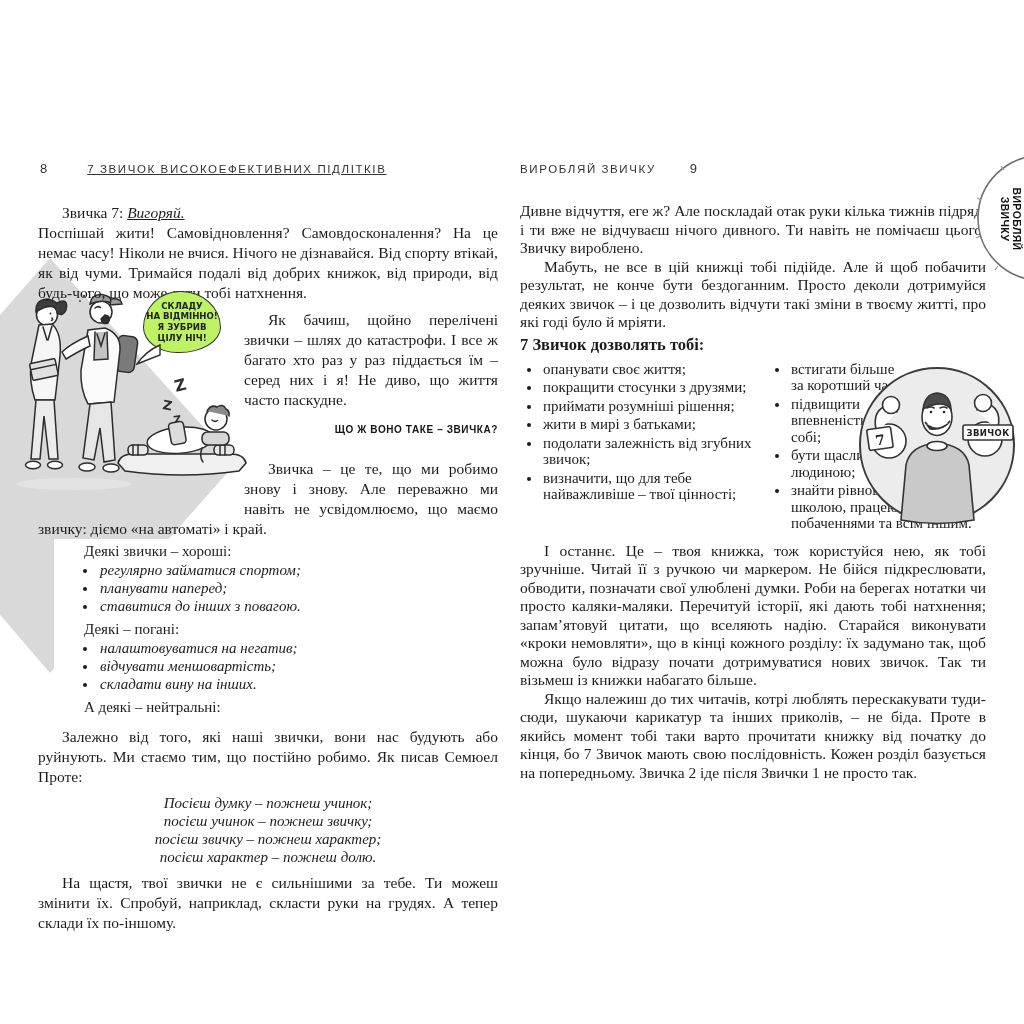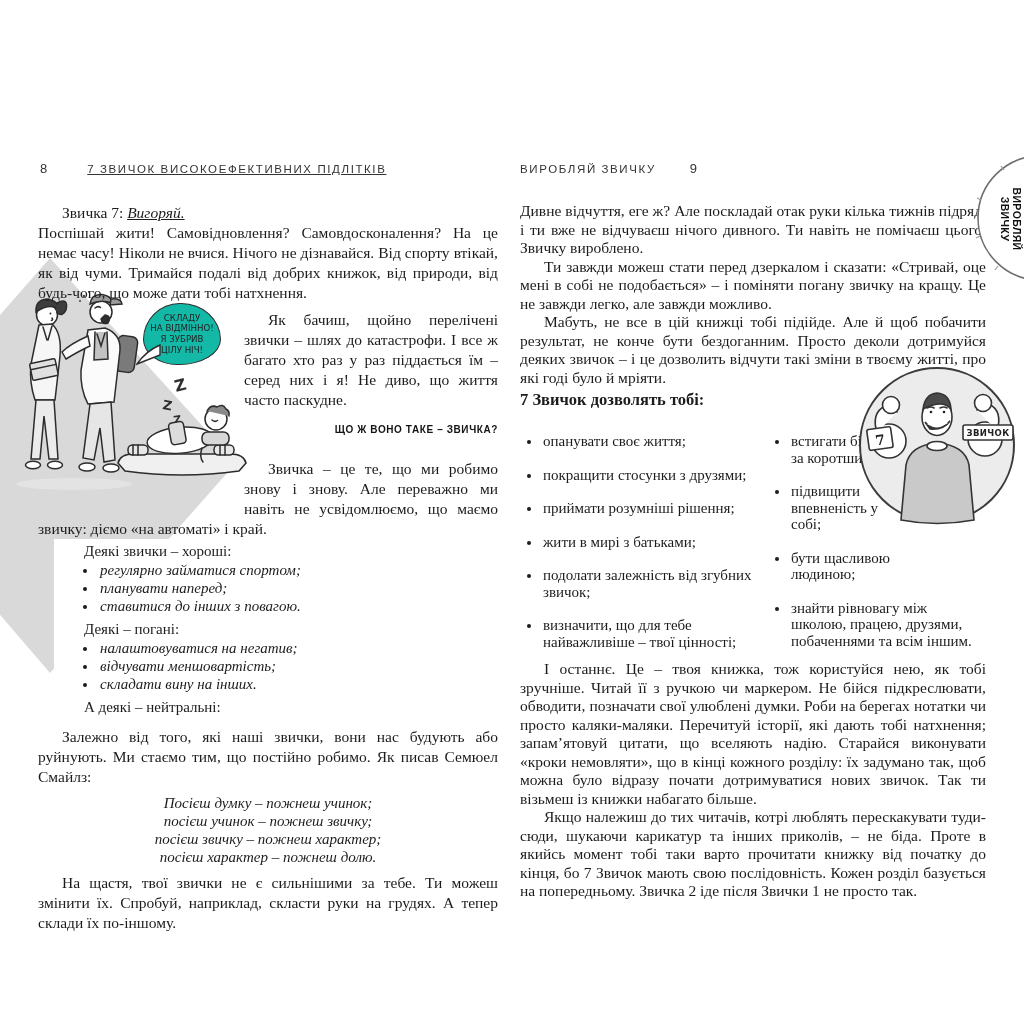--- a/index.html
+++ b/index.html
@@ -45,34 +45,33 @@
   .hgroup li { margin-bottom: 2px; padding-left: 2px; }
 
   .para-gap { margin-top: 7px; }
   .poem { text-align: center; font-style: italic; font-size: 15px; line-height: 18px; margin: 7px 0; }
 
   .bheading { font-weight: 700; font-size: 16.5px; line-height: 20px; margin: 3px 0 6px 0; }
   .bcols { display: flex; }
   .bcol1 { width: 248px; }
   .bcol2 { flex: 1; }
   .bcols ul { margin: 0; padding-left: 22px; font-size: 15px; line-height: 16.5px; }
-  .bcols li { margin-bottom: 2px; padding-left: 1px; margin-top: 17px; }
+  .bcols li { margin-bottom: 2px; padding-left: 1px; }
   .bcols li.narrow { margin-right: 78px; }
   .after-cols { margin-top: 8px; }
 
   
   .bubble {
     position: absolute; left: 143px; top: 291px; width: 78px; height: 62px;
-    background: #14b8a6; border: 1.5px solid #2e2e2e;
+    background: #bef264; border: 1.5px solid #2e2e2e;
     border-radius: 48% 52% 55% 45% / 60% 60% 42% 42%;
     display: flex; flex-direction: column; justify-content: center;
     text-align: center; font-family: "DejaVu Sans", sans-serif;
-    font-size: 8.6px; font-weight: 400; line-height: 10.6px; color: #222;
+    font-size: 8.6px; font-weight: 700; line-height: 10.6px; color: #222;
     z-index: 6;
-    margin-top: 12px;
   }
   .bubble-tail { left: 136px; top: 344px; z-index: 6; }
 
   
   .tabv {
     position: absolute; left: 957px; top: 207px; width: 106px; height: 24px;
     transform: rotate(90deg); transform-origin: center;
     font-family: "Liberation Sans", sans-serif; font-weight: 700;
     font-size: 10.5px; line-height: 11.5px; letter-spacing: 0.4px;
     text-align: center; color: #111; z-index: 8;
@@ -194,33 +193,32 @@
       <ul>
         <li>налаштовуватися на негатив;</li>
         <li>відчувати меншовартість;</li>
         <li>складати вину на інших.</li>
       </ul>
     </div>
     <div class="hgroup">
       <div class="lt">А деякі – нейтральні:</div>
     </div>
 
-    <p class="ind para-gap">Залежно від того, які наші звички, вони нас будують або руйнують. Ми стаємо тим, що постійно робимо. Як писав Семюел Смайлз:</p>
+    <p class="ind para-gap">Залежно від того, які наші звички, вони нас будують або руйнують. Ми стаємо тим, що постійно робимо. Як писав Семюел Проте:</p>
     <div class="poem">
       <div>Посієш думку – пожнеш учинок;</div>
       <div>посієш учинок – пожнеш звичку;</div>
       <div>посієш звичку – пожнеш характер;</div>
       <div>посієш характер – пожнеш долю.</div>
     </div>
     <p class="ind">На щастя, твої звички не є сильнішими за тебе. Ти можеш змінити їх. Спробуй, наприклад, скласти руки на грудях. А тепер склади їх по-іншому.</p>
   </div>
 
   <div class="pageR">
     <p>Дивне відчуття, еге ж? Але поскладай отак руки кілька тижнів підряд, і ти вже не відчуваєш нічого дивного. Ти навіть не помічаєш цього. Звичку вироблено.</p>
-    <p class="ind">Ти завжди можеш стати перед дзеркалом і сказати: «Стривай, оце мені в собі не подобається» – і поміняти погану звичку на кращу. Це не завжди легко, але завжди можливо.</p>
     <p class="ind">Мабуть, не все в цій книжці тобі підійде. Але й щоб побачити результат, не конче бути бездоганним. Просто деколи дотримуйся деяких звичок – і це дозволить відчути такі зміни в твоєму житті, про які годі було й мріяти.</p>
 
     <div class="bheading para-gap">7 Звичок дозволять тобі:</div>
     <div class="bcols">
       <div class="bcol1">
         <ul>
           <li>опанувати своє життя;</li>
           <li>покращити стосунки з друзями;</li>
           <li>приймати розумніші рішення;</li>
           <li>жити в мирі з батьками;</li>

